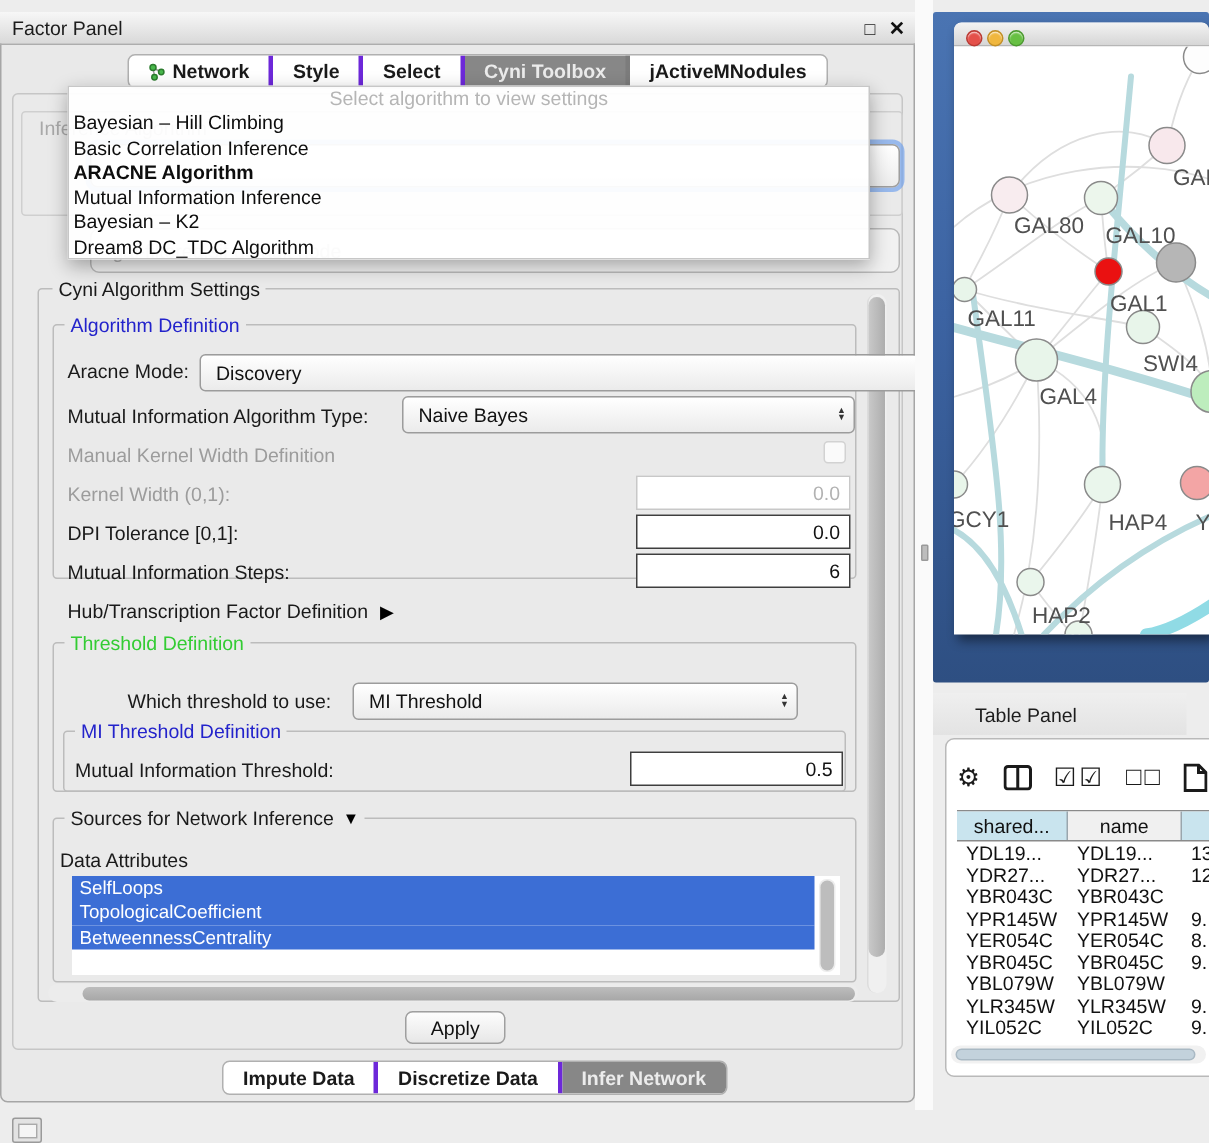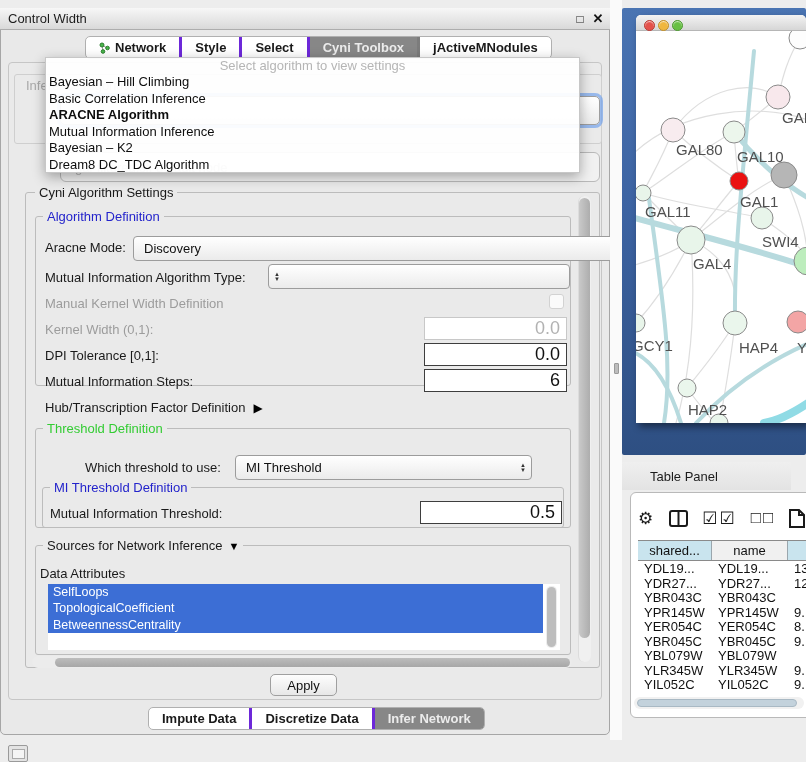--- a/index.html
+++ b/index.html
@@ -70,21 +70,21 @@
 
   .flabel{font-size:13px;font-weight:normal;color:#1a1a1a;white-space:nowrap;}
   .flabel.disabled{color:#9c9c9c;}
 
   .combo{background:linear-gradient(#ffffff,#ebebeb);border:1px solid #9c9c9c;border-radius:4px;
     display:flex;align-items:center;font-size:13px;color:#111;}
   .combo .txt{flex:1;padding-left:10px;white-space:nowrap;overflow:hidden;}
   .combo .arrows{width:16px;display:flex;flex-direction:column;align-items:center;justify-content:center;
     font-size:6px;line-height:5px;color:#333;}
 
-  .numfield{background:#ffffff;border:1.5px solid #3e3e3e;font-size:18px;color:#111;
+  .numfield{background:#ffffff;border:1.5px solid #3e3e3e;font-size:13px;color:#111;
     text-align:right;padding-right:6px;display:flex;align-items:center;justify-content:flex-end;}
   .numfield.disabled{border:1px solid #c8c8c8;color:#b2b2b2;}
 
   #chk-manual{left:549px;top:294px;width:15px;height:15px;border:1.5px solid #d2d2d2;border-radius:3px;background:#fafafa;}
 
   #lbl-aracne{left:45px;top:240px;}
   #combo-aracne{left:133px;top:236px;width:514px;height:25px;}
   #lbl-mitype{left:45px;top:270px;}
   #combo-mitype{left:268px;top:264px;width:302px;height:25px;}
   #lbl-manual{left:45px;top:296px;}
@@ -161,21 +161,21 @@
   .tr{display:flex;height:14.5px;line-height:14.5px;}
   .td{padding-left:6px;white-space:nowrap;overflow:hidden;box-sizing:border-box;}
   #tbl-hscroll{left:634px;top:697px;width:170px;height:12px;background:#f1f1f1;border-radius:6px;}
   #tbl-hthumb{left:637px;top:699px;width:160px;height:8px;background:#c3d2dc;border:1px solid #a9b9c4;border-radius:4px;}
 </style>
 </head>
 <body>
 
 <div class="abs" id="control-panel"></div>
 <div class="abs" id="cp-titlebar">
-  <span>Control Width</span>
+  <span>Factor Panel</span>
 </div>
 <div class="abs" id="cp-float">□</div>
 <div class="abs" id="cp-close">✕</div>
 
 <div class="abs" id="top-tabs">
     <div class="seg-tab">
       <svg width="11" height="12" viewBox="0 0 11 12">
         <line x1="3" y1="3" x2="8" y2="6" stroke="#9a9a9a" stroke-width="1"></line>
         <line x1="3" y1="3" x2="4" y2="9" stroke="#9a9a9a" stroke-width="1"></line>
         <circle cx="3" cy="3" r="2" fill="#49b84c" stroke="#2c7c2e"></circle>
@@ -219,20 +219,21 @@
 <div class="abs combo" id="combo-aracne">
   <span class="txt">Discovery</span>
   <span class="arrows">
       <span>▲</span>
       <span>▼</span>
     </span>
 </div>
 
 <div class="abs flabel" id="lbl-mitype">Mutual Information Algorithm Type:</div>
 <div class="abs combo" id="combo-mitype">
+  <span class="txt">Naive Bayes</span>
   <span class="arrows">
       <span>▲</span>
       <span>▼</span>
     </span>
 </div>
 
 <div class="abs flabel disabled" id="lbl-manual">Manual Kernel Width Definition</div>
 <div class="abs" id="chk-manual"></div>
 
 <div class="abs flabel disabled" id="lbl-kernel">Kernel Width (0,1):</div>

